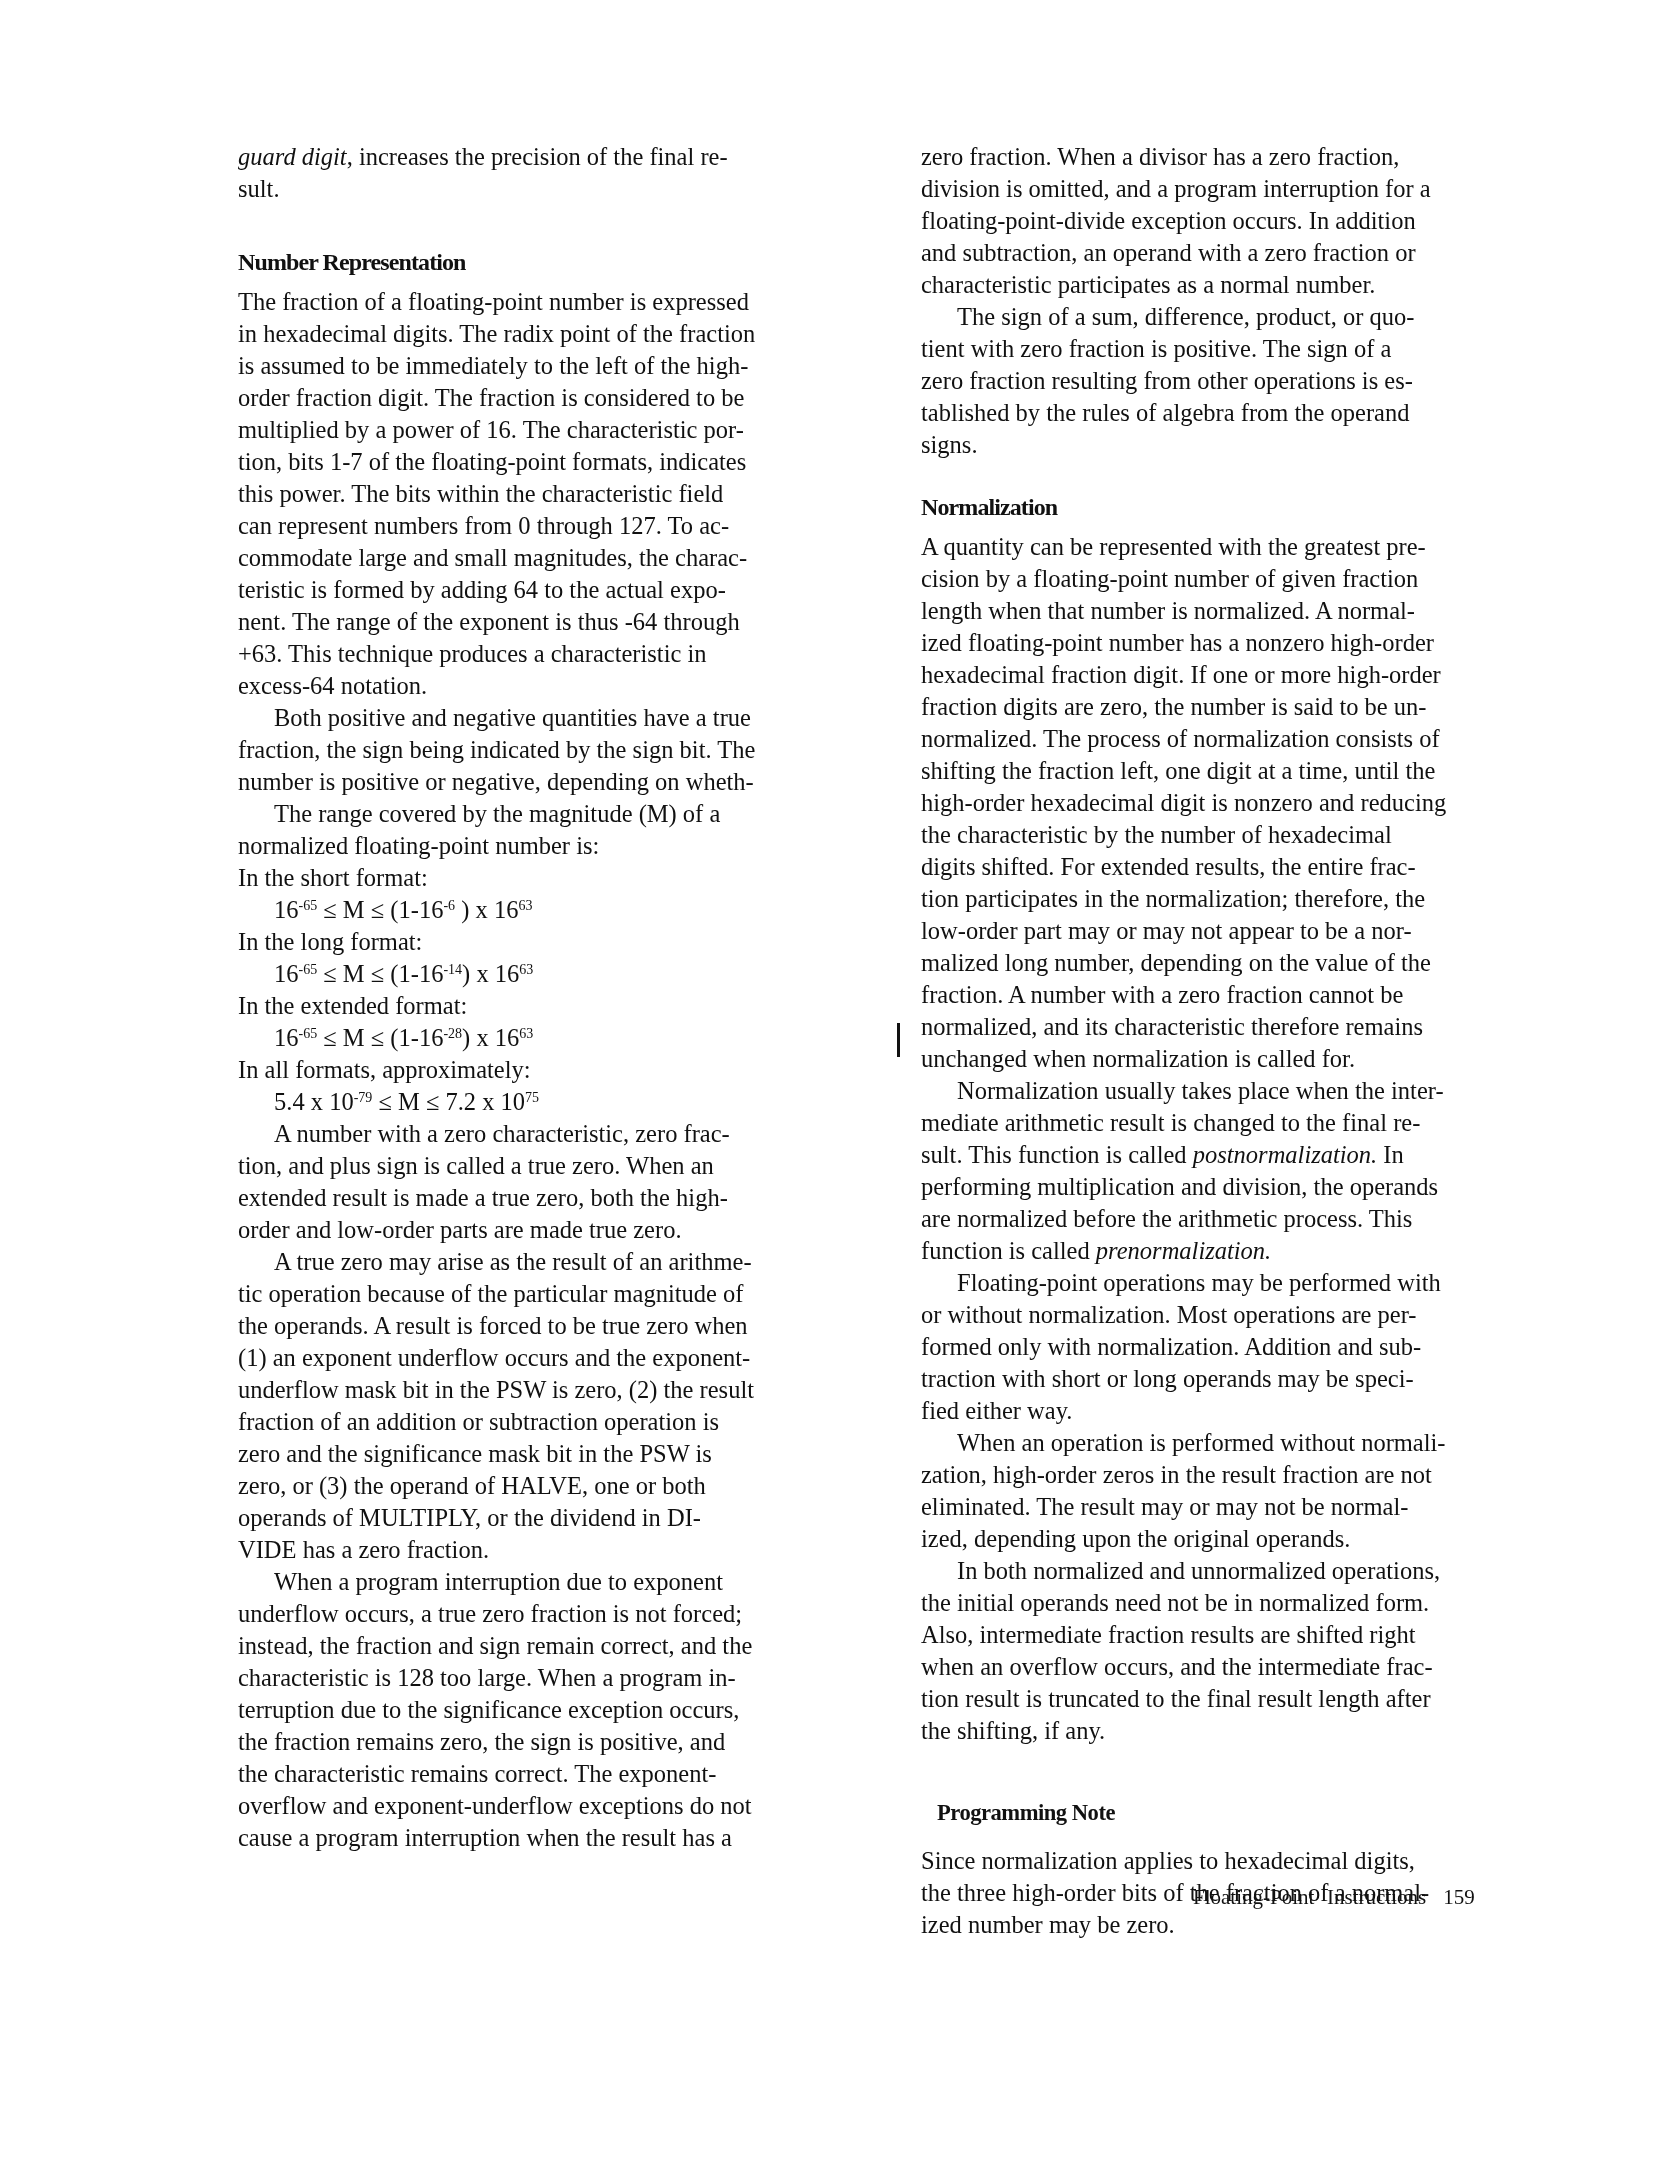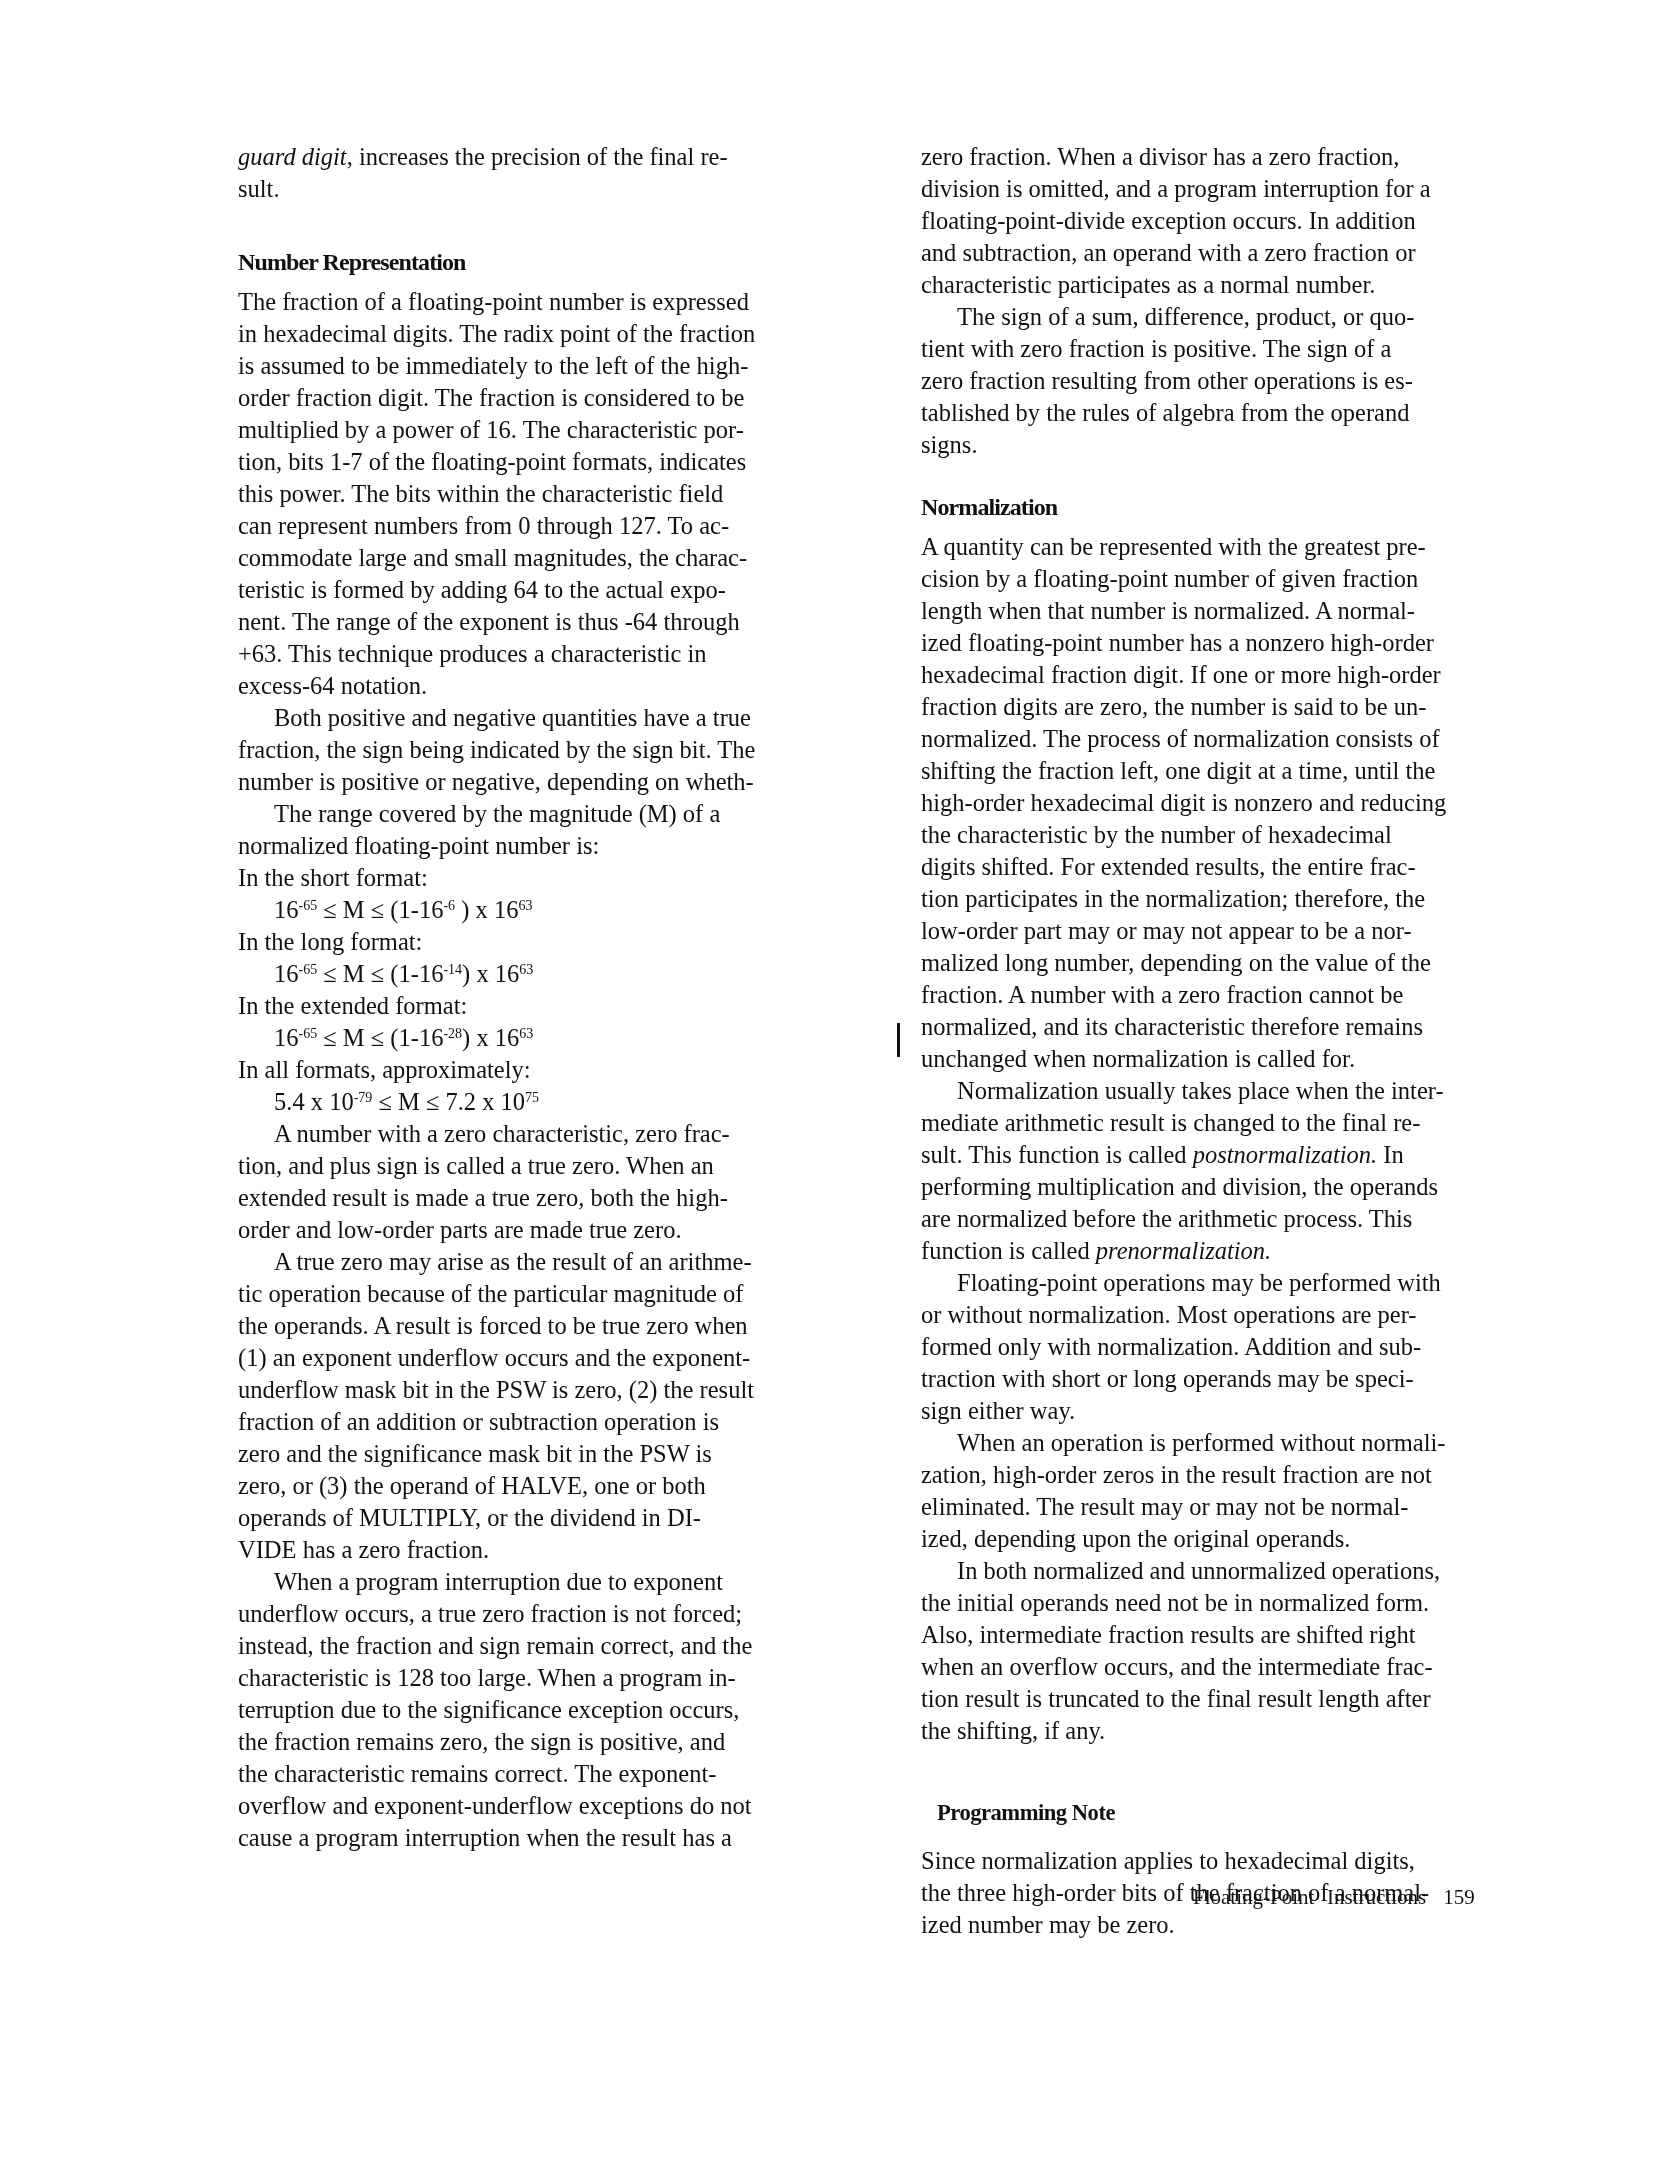--- a/index.html
+++ b/index.html
@@ -141,21 +141,21 @@
     <div class="line"><span>sult. This function is called </span><i>postnormalization.</i><span> In</span></div>
     <div class="line">performing multiplication and division, the operands</div>
     <div class="line">are normalized before the arithmetic process. This</div>
     <div class="line"><span>function is called </span><i>prenormalization.</i></div>
   </div>
   <div>
       <div class="line indent">Floating-point operations may be performed with</div>
       <div class="line">or without normalization. Most operations are per-</div>
       <div class="line">formed only with normalization. Addition and sub-</div>
       <div class="line">traction with short or long operands may be speci-</div>
-      <div class="line">sign either way.</div>
+      <div class="line">fied either way.</div>
     </div>
   <div>
       <div class="line indent">When an operation is performed without normali-</div>
       <div class="line">zation, high-order zeros in the result fraction are not</div>
       <div class="line">eliminated. The result may or may not be normal-</div>
       <div class="line">ized, depending upon the original operands.</div>
     </div>
   <div>
       <div class="line indent">In both normalized and unnormalized operations,</div>
       <div class="line">the initial operands need not be in normalized form.</div>

